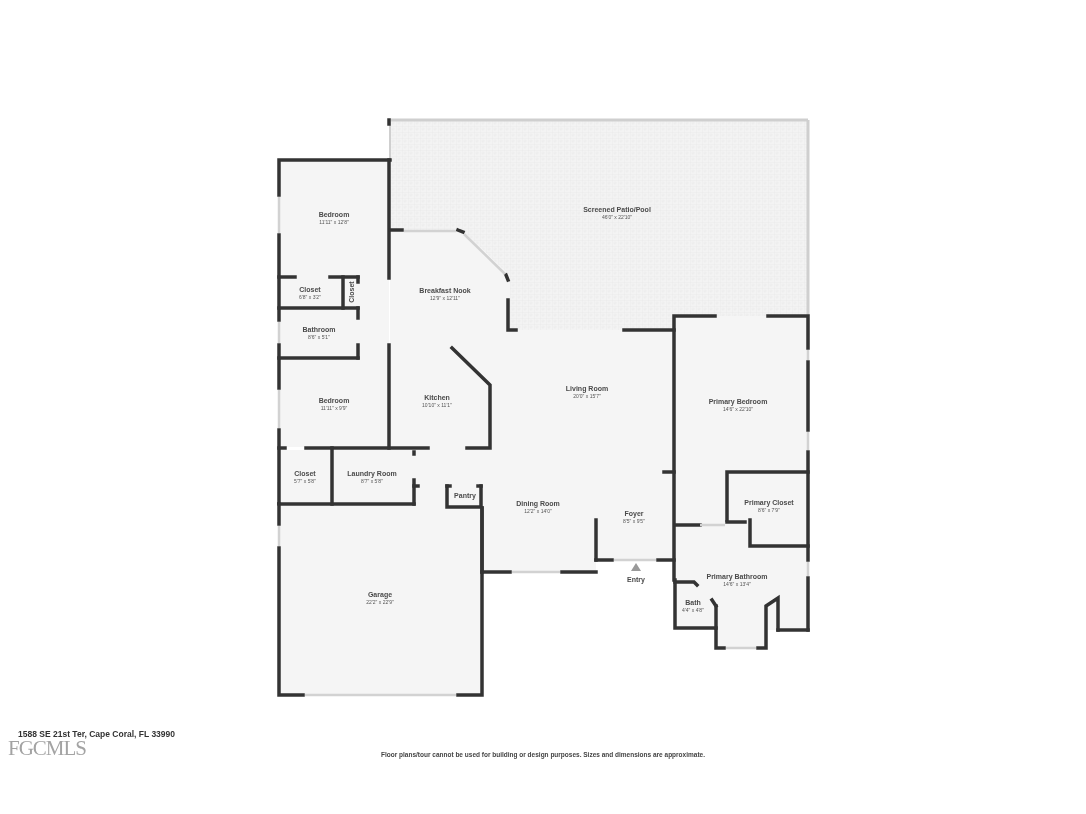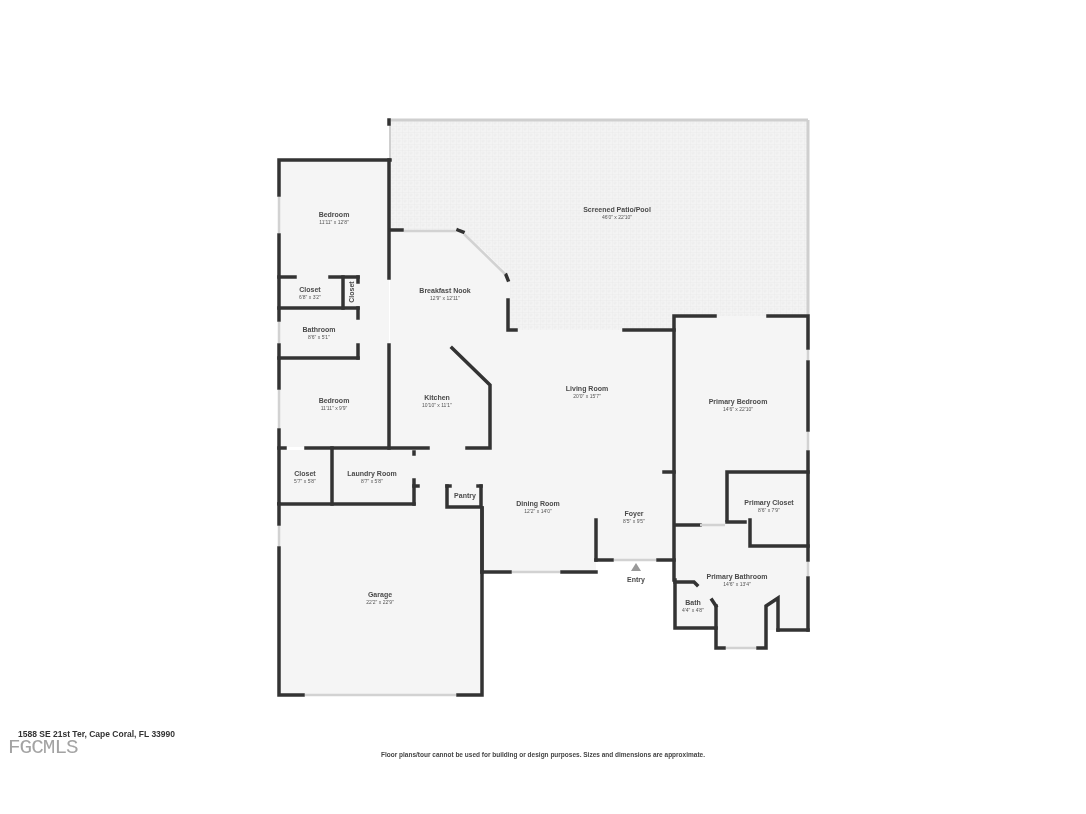--- a/index.html
+++ b/index.html
@@ -3,21 +3,21 @@
 <meta charset="utf-8">
 <style>
   html, body { margin:0; padding:0; background:#ffffff; }
   body { width:1086px; height:814px; position:relative; overflow:hidden; font-family:"Liberation Sans", sans-serif; }
   #plan { position:absolute; left:0; top:0; width:1086px; height:814px; }
   .room-label { position:absolute; transform:translateX(-50%); text-align:center; color:#4a4a4a; white-space:nowrap; }
   .room-name { font-size:7px; font-weight:bold; line-height:9px; display:block; }
   .room-dim { font-size:5px; line-height:7px; display:block; color:#555; }
   .vertical { transform:translate(-50%,-50%) rotate(-90deg); }
   .address { position:absolute; left:18px; top:729px; font-size:8.5px; font-weight:bold; color:#333; }
-  .watermark { position:absolute; left:8px; top:736px; font-size:21px; color:#9a9a9a; letter-spacing:-1px; font-family:Liberation Mono, monospace; opacity:0.9; }
+  .watermark { position:absolute; left:8px; top:736px; font-size:21px; color:#9a9a9a; letter-spacing:-1px; font-family:Liberation Serif, serif; opacity:0.9; }
   .disclaimer { position:absolute; left:543px; top:751px; transform:translateX(-50%); font-size:6.5px; font-weight:bold; color:#444; white-space:nowrap; }
   .entry-label { position:absolute; left:636px; top:576px; transform:translateX(-50%); font-size:7px; font-weight:bold; color:#4a4a4a; }
 </style>
 </head>
 <body>
 
 <svg id="plan" width="1086" height="814" viewBox="0 0 1086 814" xmlns="http://www.w3.org/2000/svg">
   <defs>
     <pattern id="tile" width="6" height="6" patternUnits="userSpaceOnUse">
       <rect width="6" height="6" fill="#f3f3f3"></rect>

